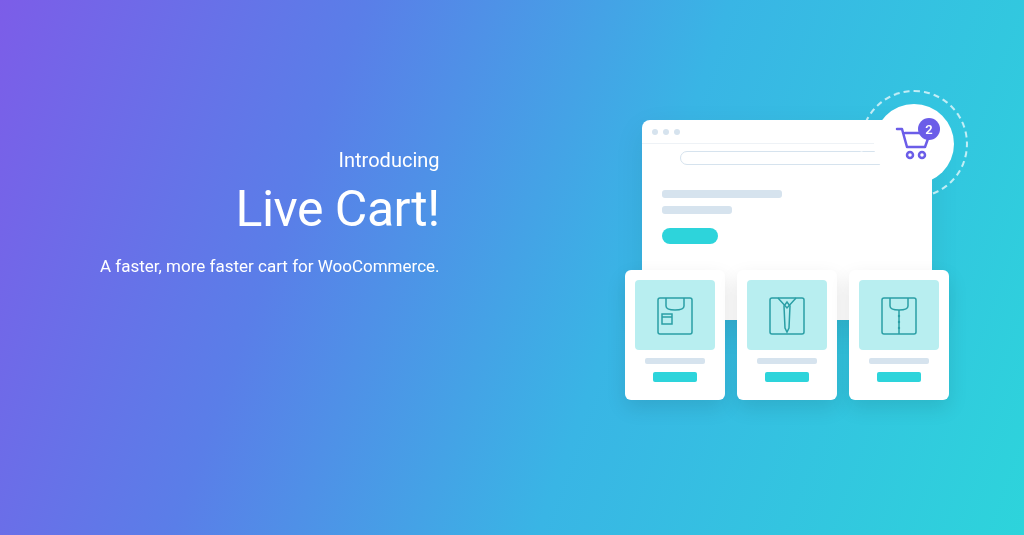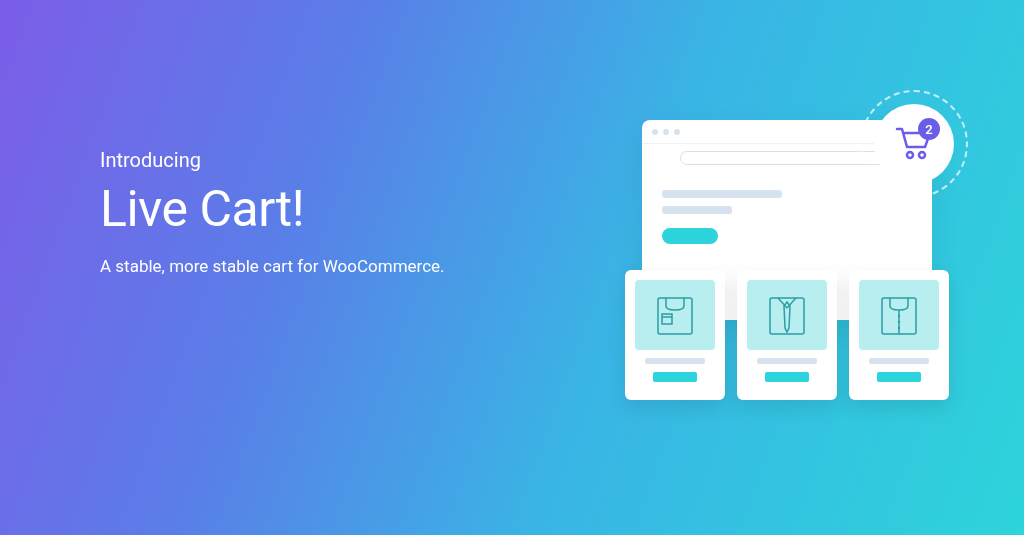--- a/index.html
+++ b/index.html
@@ -9,20 +9,21 @@
   background: linear-gradient(110deg, #7c5de8 0%, #5a7ee8 30%, #39b5e5 60%, #2dd4db 100%);
   font-family: -apple-system, BlinkMacSystemFont, "Segoe UI", Roboto, sans-serif;
   position: relative;
   overflow: hidden;
 }
 .text-block {
   position: absolute;
   left: 100px;
   top: 148px;
   color: #fff;
+  text-align: right;
 }
 .small-heading {
   font-size: 20px;
   font-weight: 400;
   margin-bottom: 8px;
 }
 .big-heading {
   font-size: 50px;
   font-weight: 400;
   margin-bottom: 18px;
@@ -195,21 +196,21 @@
   background: #2dd4db;
   border-radius: 2px;
 }
 </style>
 </head>
 <body>
 
 <div class="text-block">
   <div class="small-heading">Introducing</div>
   <div class="big-heading">Live Cart!</div>
-  <div class="subtitle">A stable, more stable cart for WooCommerce.</div>
+  <div class="subtitle">A faster, more faster cart for WooCommerce.</div>
 </div>
 
 <div class="illustration">
   <div class="browser">
     <div class="browser-top">
       <div class="browser-dot"></div>
       <div class="browser-dot"></div>
       <div class="browser-dot"></div>
     </div>
     <div class="browser-nav">

